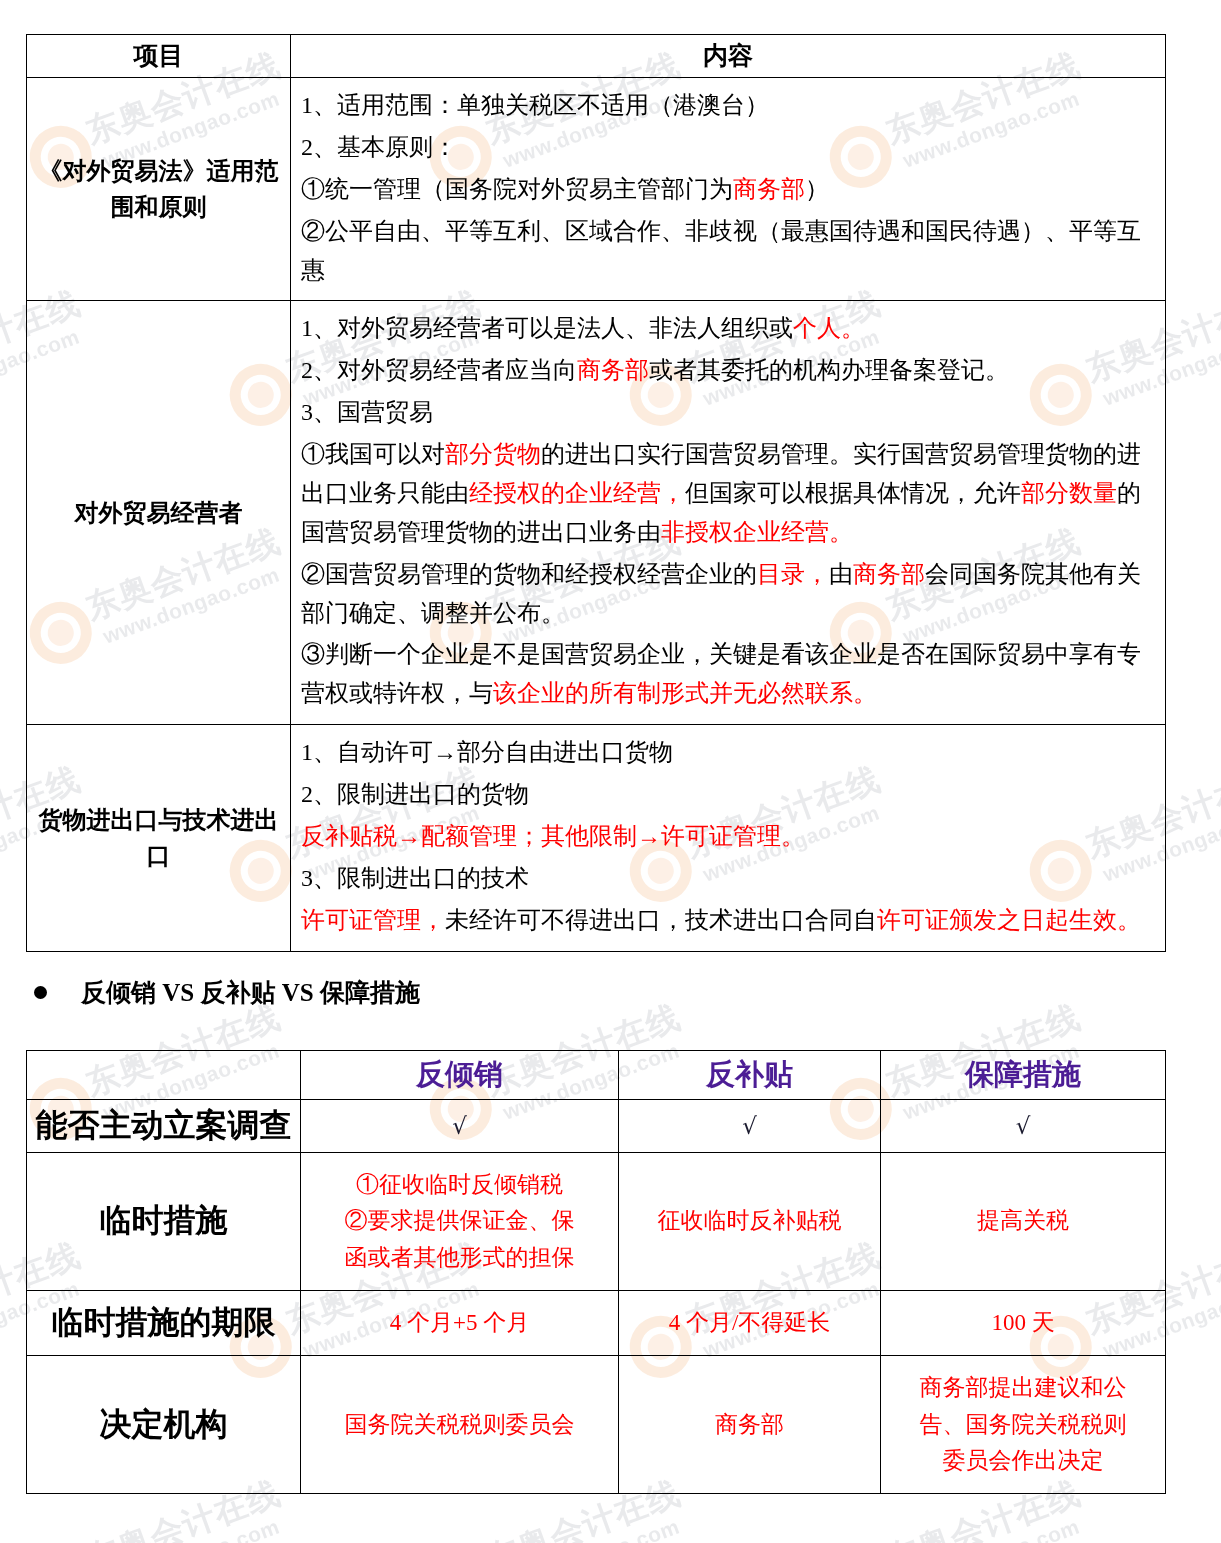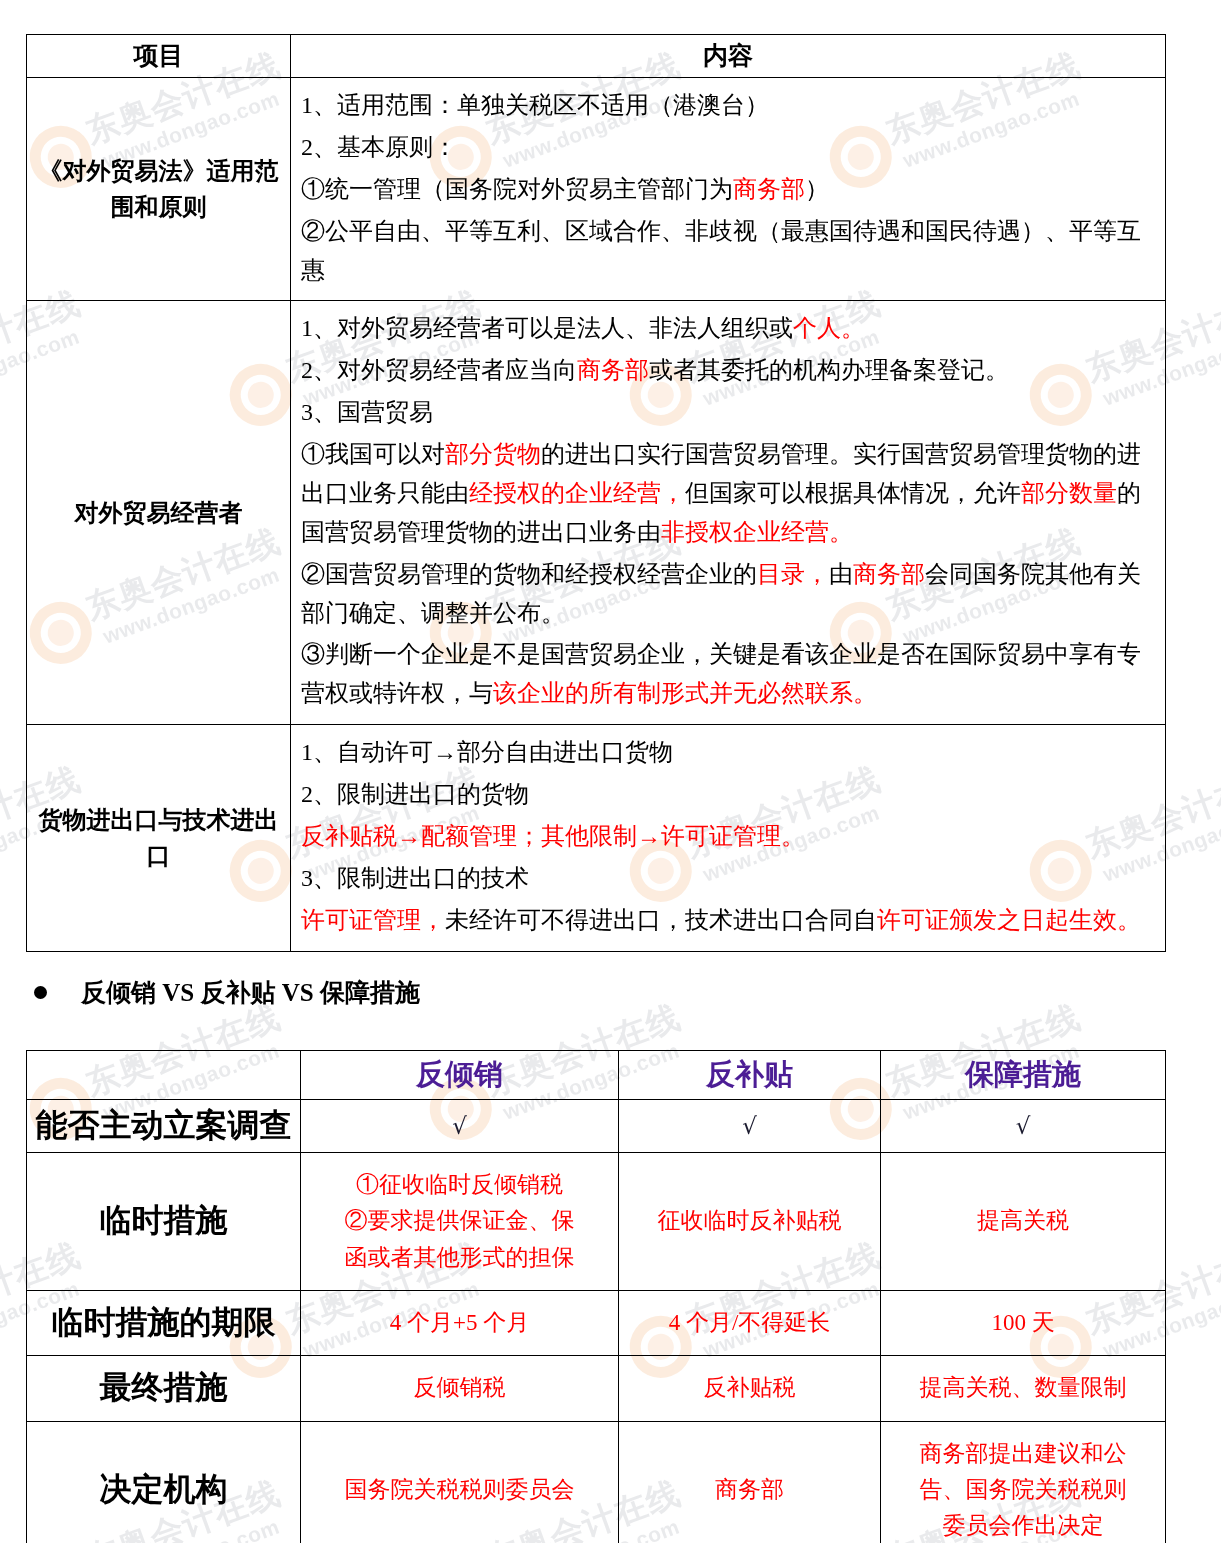--- a/index.html
+++ b/index.html
@@ -415,26 +415,20 @@
         <td class="val-cell">提高关税</td>
       </tr>
 
       <tr>
         <td class="row-label">临时措施的期限</td>
         <td class="val-cell">4 个月+5 个月</td>
         <td class="val-cell">4 个月/不得延长</td>
         <td class="val-cell">100 天</td>
       </tr>
 
-      <tr>
-        <td class="row-label">最终措施</td>
-        <td class="val-cell">反倾销税</td>
-        <td class="val-cell">反补贴税</td>
-        <td class="val-cell">提高关税、数量限制</td>
-      </tr>
 
 
       <tr>
         <td class="row-label">决定机构</td>
         <td class="val-cell">国务院关税税则委员会</td>
         <td class="val-cell">商务部</td>
         <td class="val-cell">
           <span class="ln">商务部提出建议和公</span>
           <span class="ln">告、国务院关税税则</span>
           <span class="ln">委员会作出决定</span>

